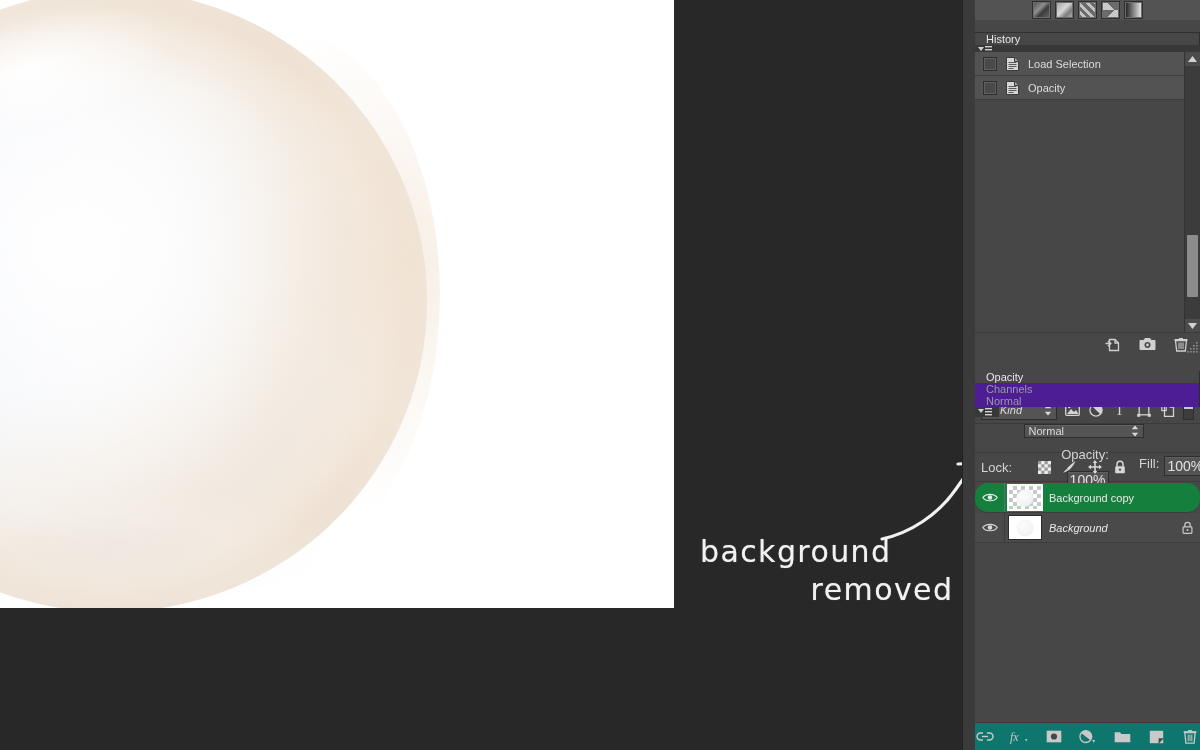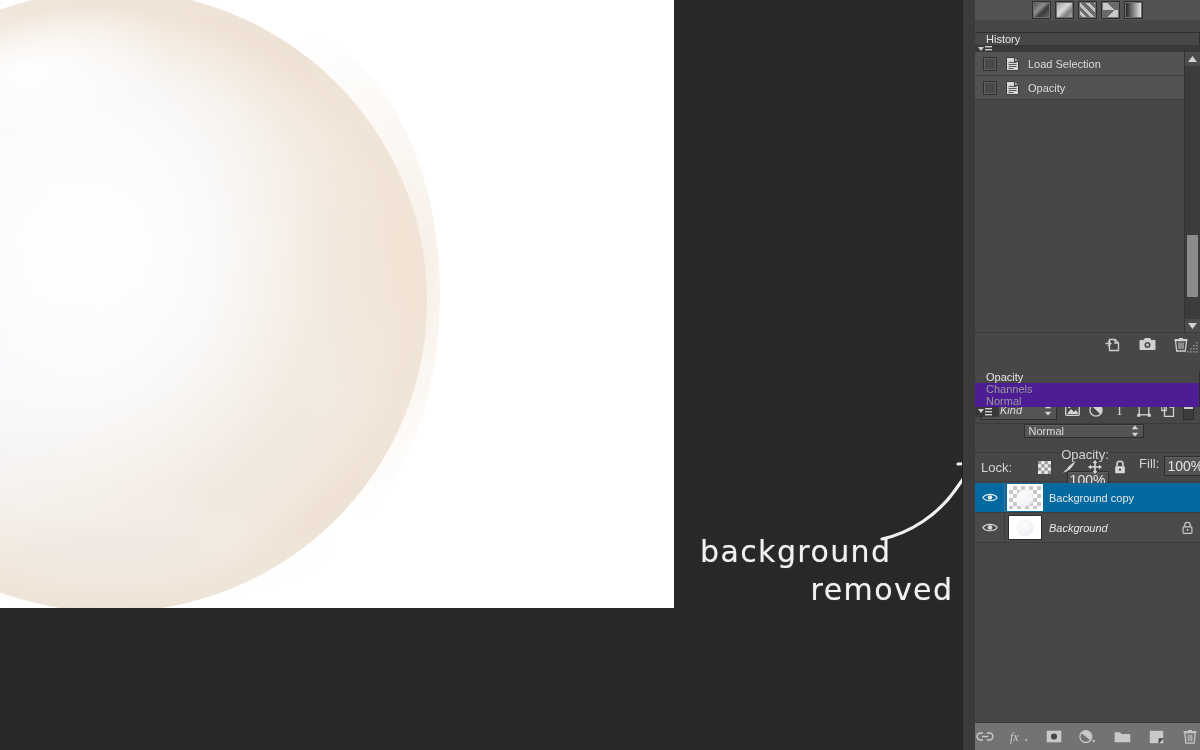--- a/index.html
+++ b/index.html
@@ -399,21 +399,21 @@
     bottom: 28px;
     background: #474747;
   }
   .layer-row {
     height: 29px;
     display: flex;
     align-items: center;
     border-bottom: 1px solid #3c3c3c;
     background: #4a4a4a;
   }
-  .layer-row.selected { background: #0369a1; }
+  .layer-row.selected { background: #15803d; border-radius: 13px; }
   .eye-cell {
     width: 29px;
     display: flex; align-items: center; justify-content: center;
     flex: none;
     border-right: 1px solid #3c3c3c;
     height: 100%;
   }
   .layer-row.selected .eye-cell { border-right-color: #5d6e84; }
   .thumb-cell {
     width: 40px;
@@ -461,21 +461,21 @@
   .layer-lock-cell {
     width: 26px;
     display: flex; align-items: center; justify-content: center;
     flex: none;
   }
 
   #layers-footer {
     position: absolute;
     left: 0; right: 0; bottom: 0;
     height: 27px;
-    background: #737373;
+    background: #0f766e;
     border-top: 1px solid #3a3a3a;
     display: flex;
     align-items: center;
     justify-content: center;
     gap: 15px;
     text-align: right;
   }
   #layers-footer .footer-btn { width: 20px; height: 20px; }
   #layers-scrollcap {
     position: absolute;

